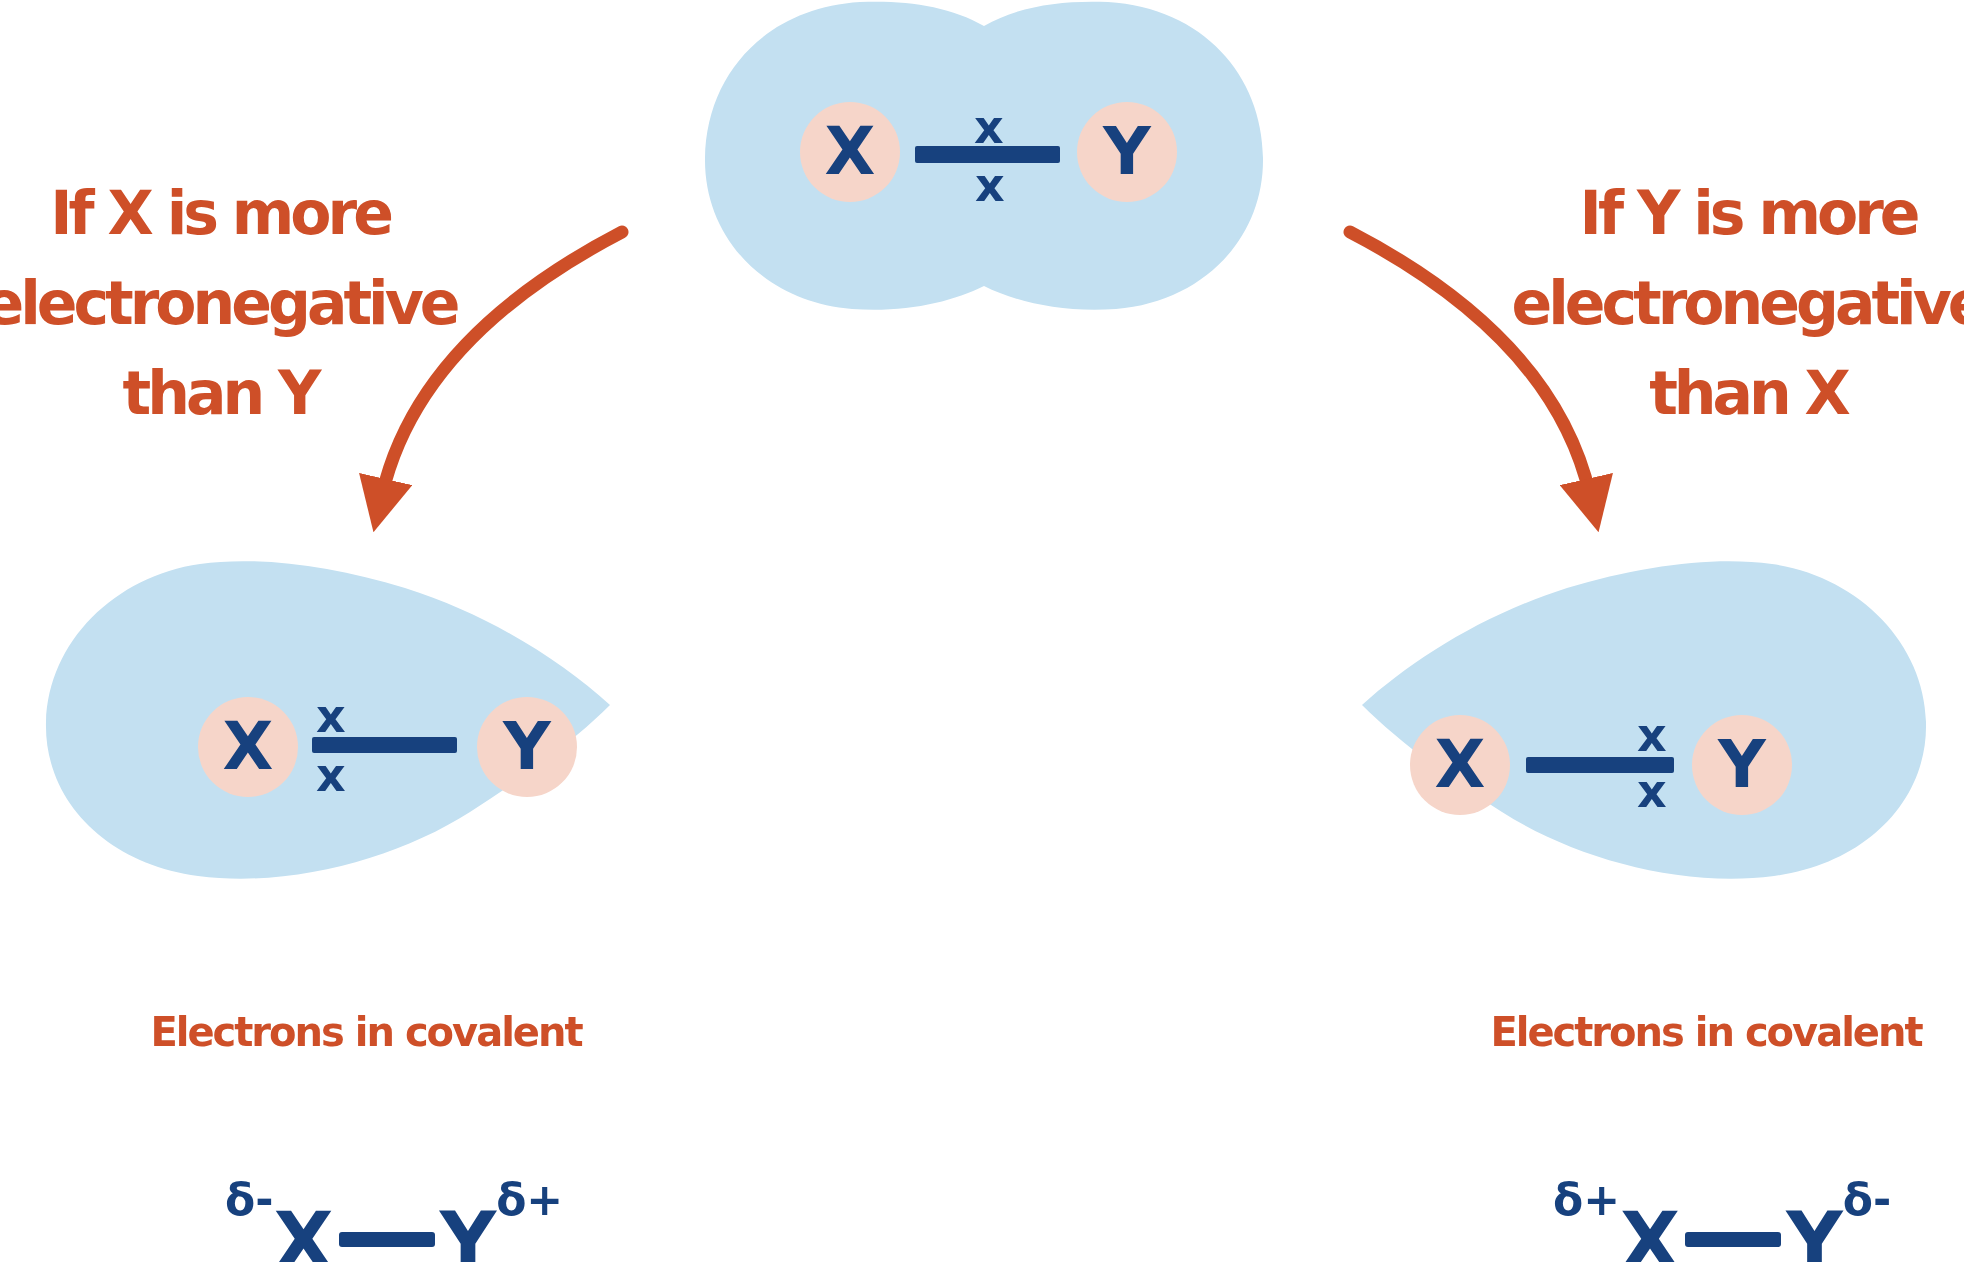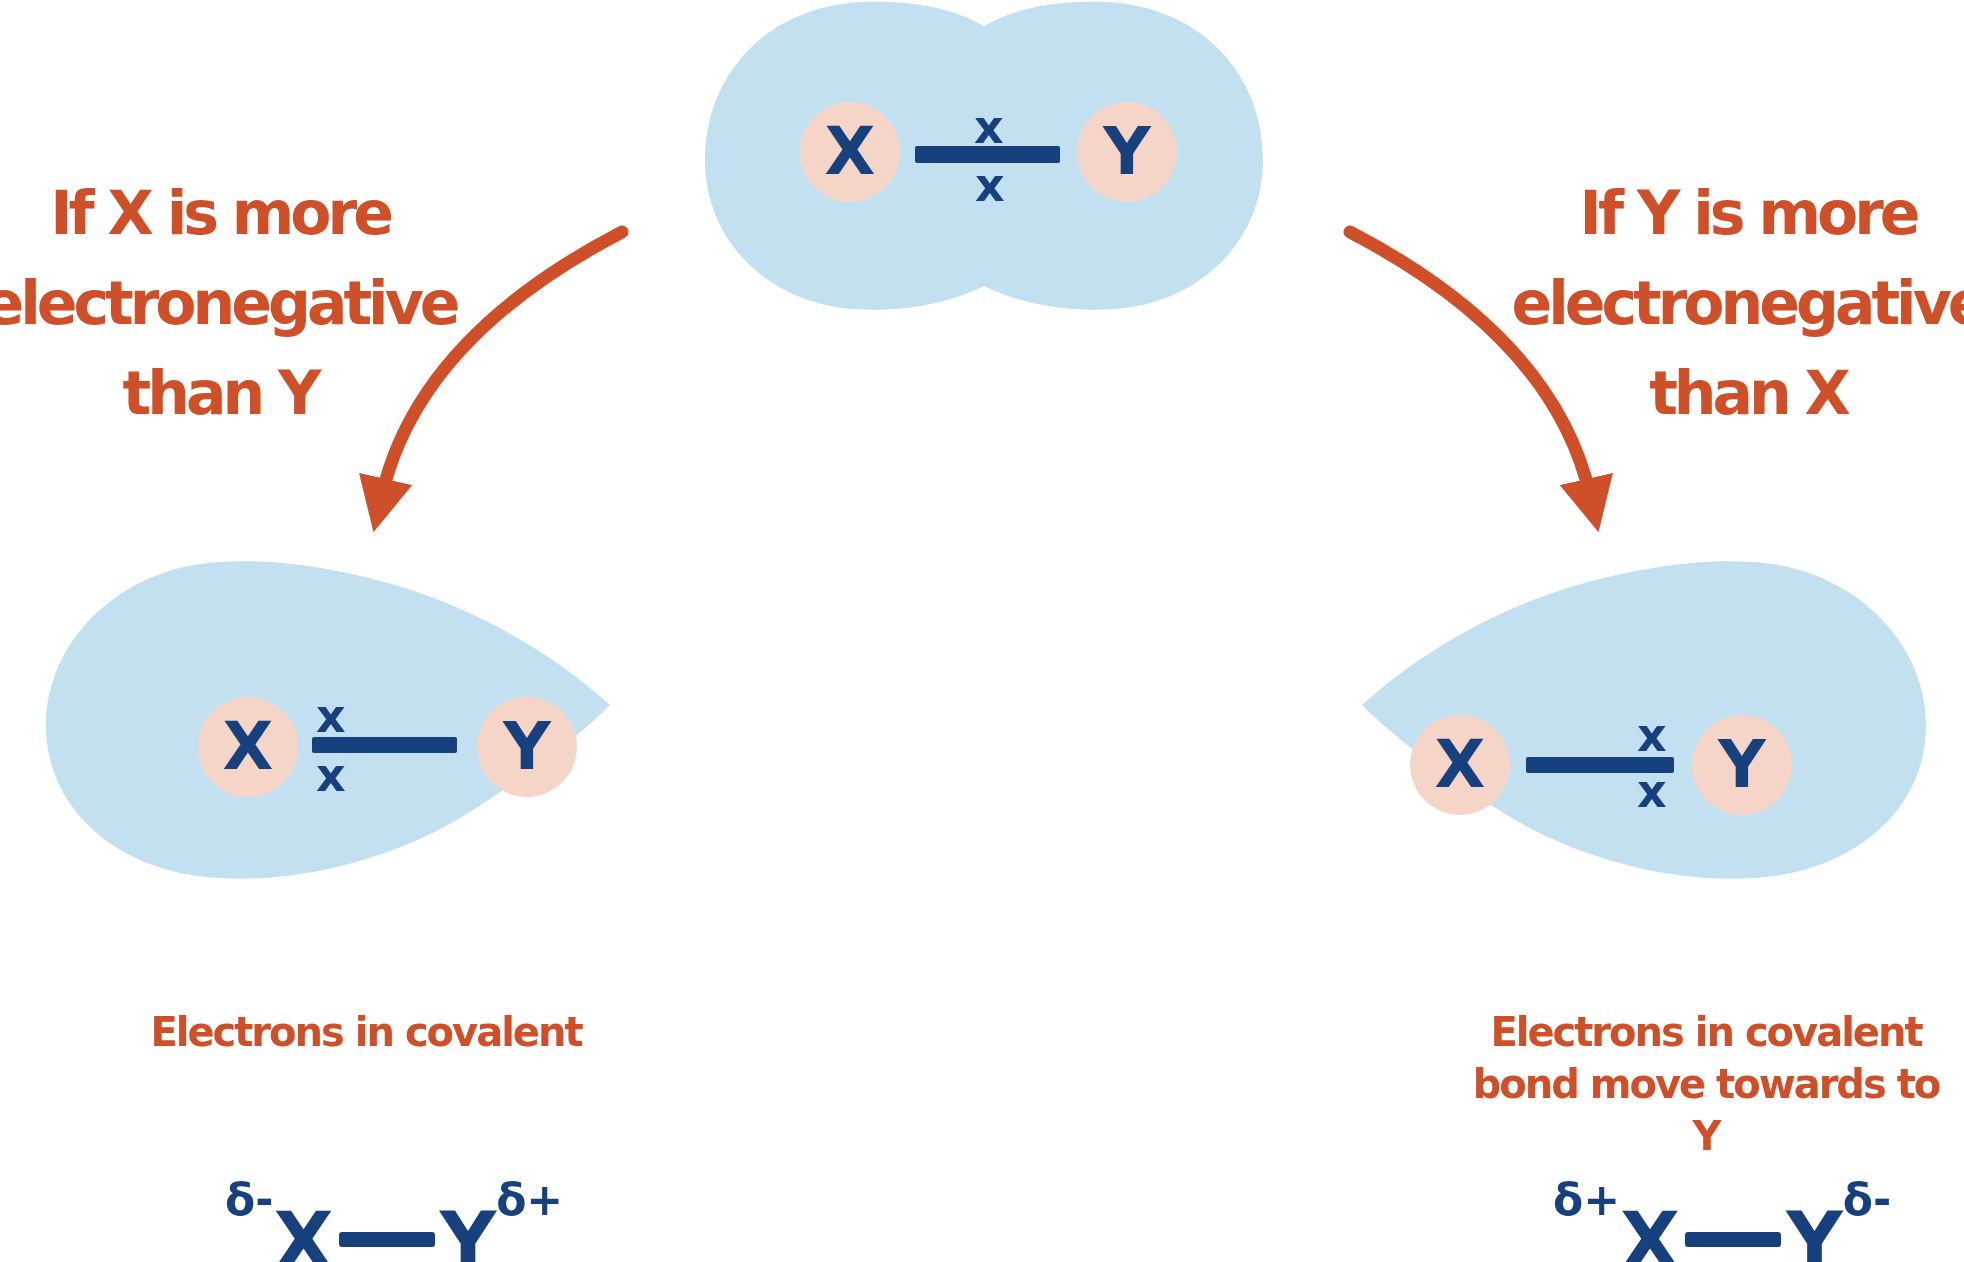--- a/index.html
+++ b/index.html
@@ -137,21 +137,20 @@
     <div>If Y is more</div>
     <div>electronegative</div>
     <div>than X</div>
   </div>
 
   <div class="caption" style="left:126px;top:1006px;">
     <div>Electrons in covalent</div>
   </div>
   <div class="caption" style="left:1466px;top:1006px;">
     <div>Electrons in covalent</div>
-    <div>bond move towards to Y</div>
   </div>
 
   <div class="formula" style="left:225px;top:1178px;">
     <span class="delta">δ-</span>
     <span class="fatom">X</span>
     <span class="fdash"></span>
     <span class="fatom">Y</span>
     <span class="delta">δ+</span>
   </div>
   <div class="formula" style="left:1553px;top:1178px;">

